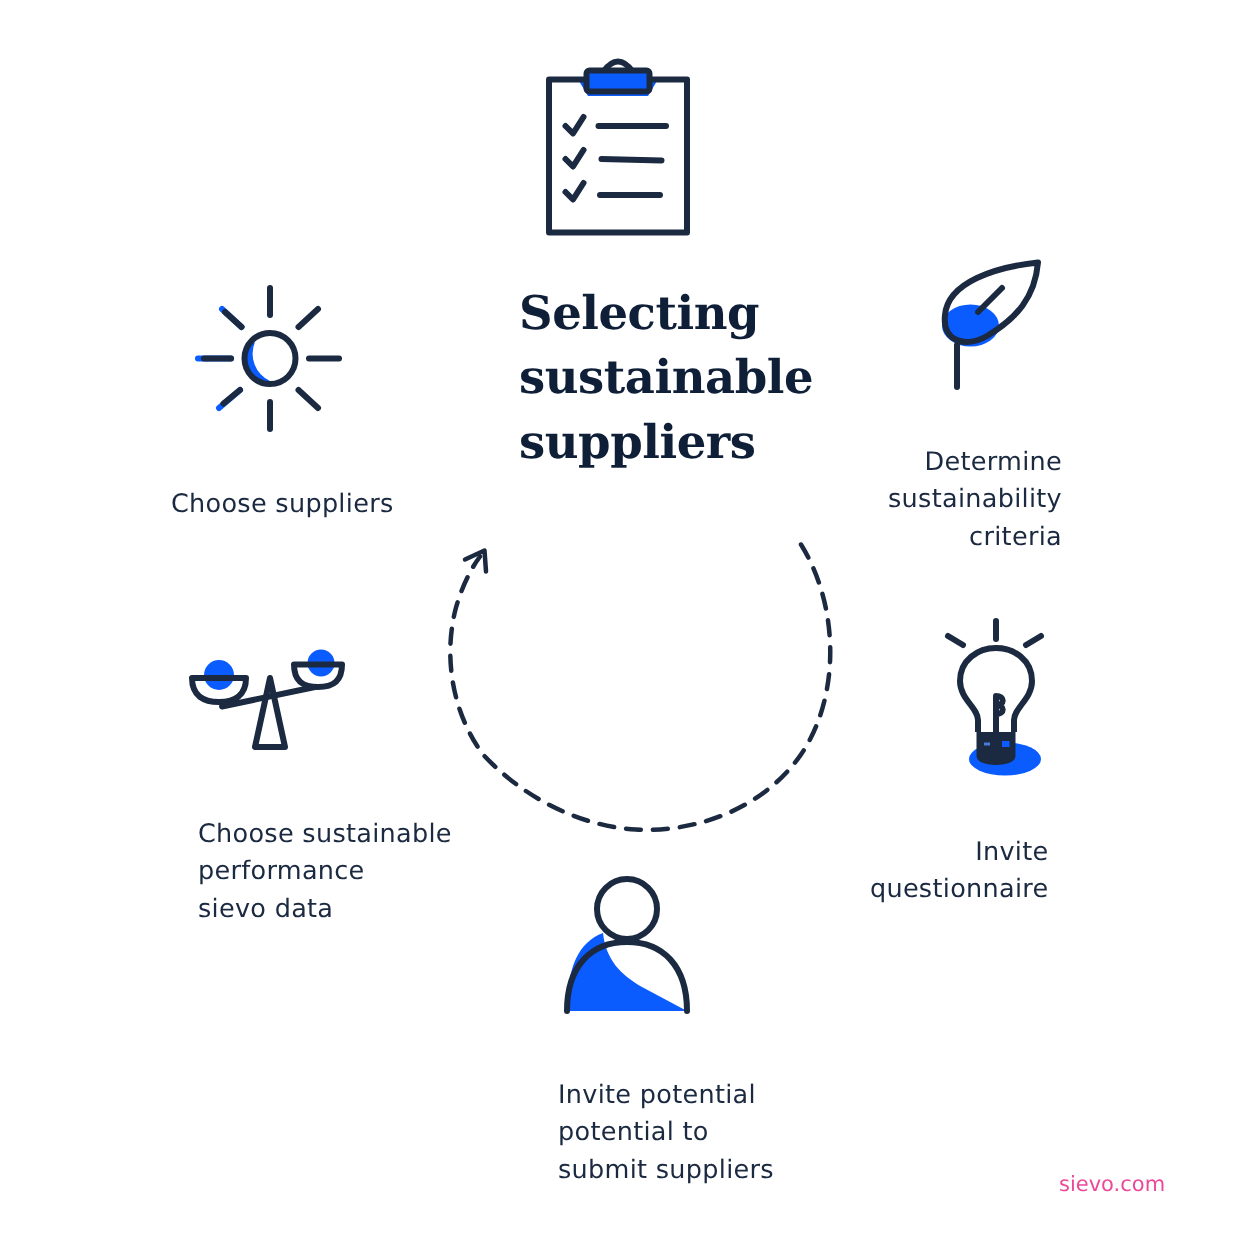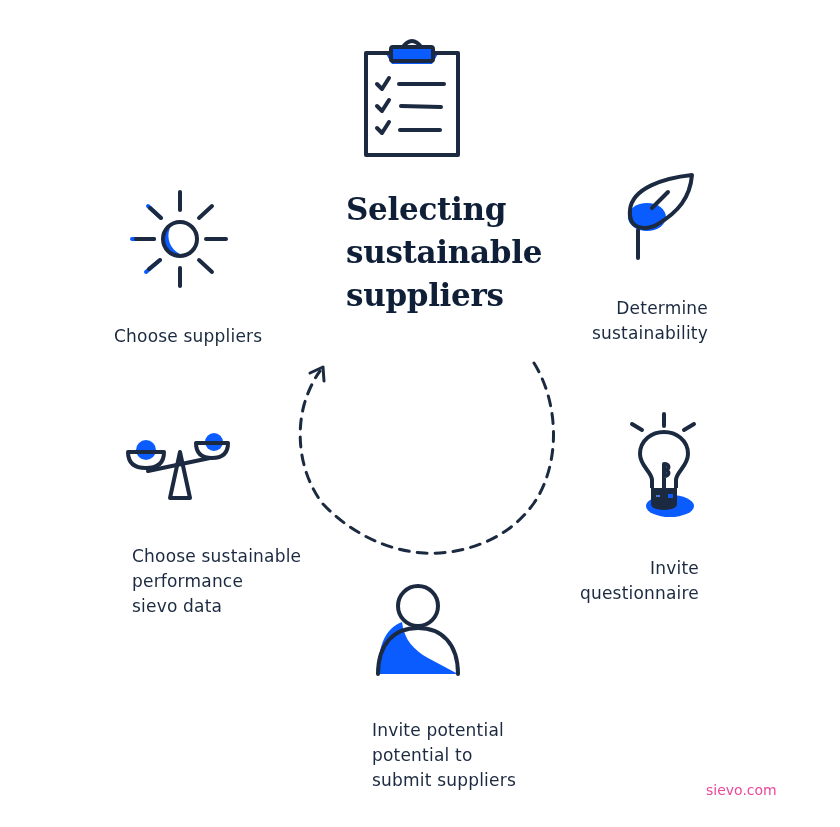--- a/index.html
+++ b/index.html
@@ -56,20 +56,21 @@
 
 <svg style="left:624px;top:170px;" width="74" height="92" viewBox="0 0 74 92">
   <ellipse cx="23" cy="47" rx="19" ry="14" fill="#0b5cff"></ellipse>
   <path d="M68 5 C40 8 8 18 6 40 C4 58 20 62 34 54 C54 42 66 28 68 5 Z" fill="none" stroke="#1b2a40" stroke-width="4" stroke-linejoin="round"></path>
   <line x1="44" y1="22" x2="28" y2="38" stroke="#1b2a40" stroke-width="4" stroke-linecap="round"></line>
   <line x1="14" y1="60" x2="14" y2="88" stroke="#1b2a40" stroke-width="4" stroke-linecap="round"></line>
 </svg>
 <div class="abs label right" style="left:560px;top:284px;width:148px;">
   <div>Determine</div>
   <div>sustainability</div>
+  <div>criteria</div>
 </div>
 
 <svg style="left:628px;top:412px;" width="72" height="110" viewBox="0 0 72 110">
   <ellipse cx="42" cy="94" rx="24" ry="11" fill="#0b5cff"></ellipse>
   <line x1="36" y1="2" x2="36" y2="14" stroke="#1b2a40" stroke-width="4" stroke-linecap="round"></line>
   <line x1="4" y1="12" x2="14" y2="18" stroke="#1b2a40" stroke-width="4" stroke-linecap="round"></line>
   <line x1="66" y1="12" x2="56" y2="18" stroke="#1b2a40" stroke-width="4" stroke-linecap="round"></line>
   <path d="M24 76 L24 68 C24 60 12 54 12 42 C12 28 24 20 36 20 C48 20 60 28 60 42 C60 54 48 60 48 68 L48 76" fill="none" stroke="#1b2a40" stroke-width="4" stroke-linejoin="round"></path>
   <path d="M36 76 L36 52 M36 52 C42 52 42 58 36 58 C42 58 42 64 36 64" fill="none" stroke="#1b2a40" stroke-width="4" stroke-linecap="round"></path>
   <path d="M23 76 L49 76 L49 92 C49 100 23 100 23 92 Z" fill="#1b2a40"></path>

